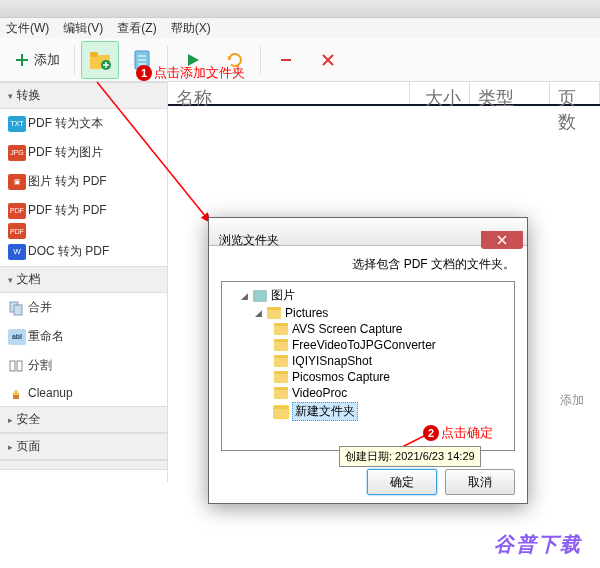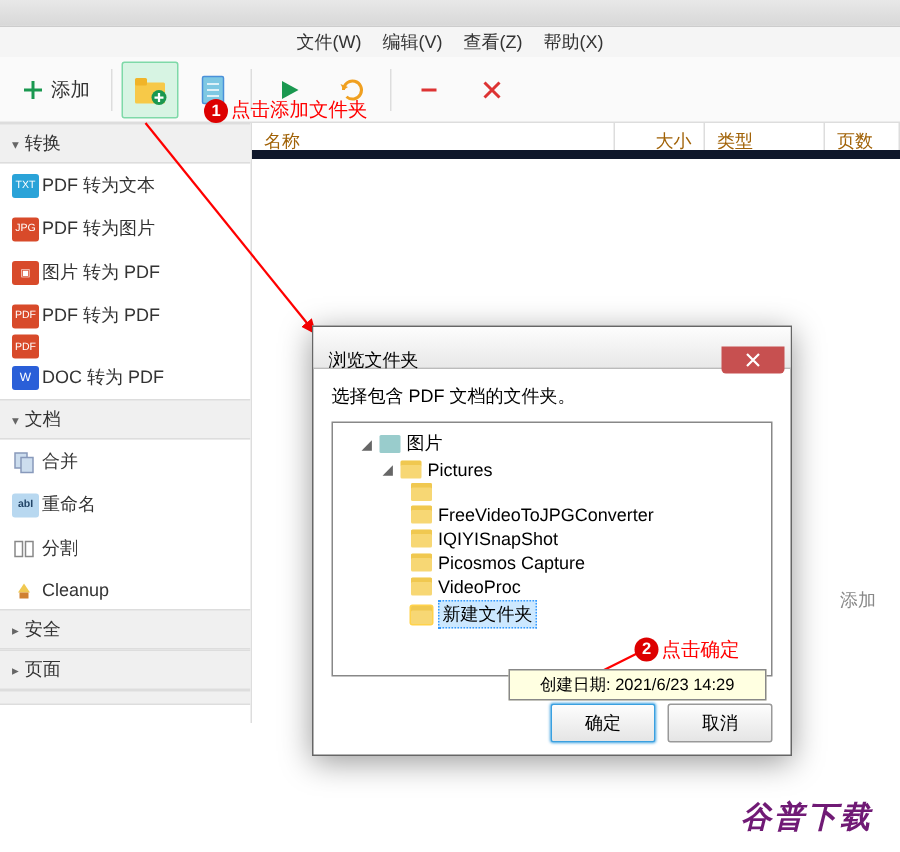--- a/index.html
+++ b/index.html
@@ -1,70 +1,70 @@
 <!DOCTYPE html>
 <html><head>
 <meta charset="utf-8">
 <style>
 * { margin: 0; padding: 0; box-sizing: border-box; font-family: "Microsoft YaHei", sans-serif; }
 body { width: 600px; height: 568px; background: #fff; position: relative; overflow: hidden; }
 
 .titlebar { height: 18px; background: linear-gradient(#e8e8e8, #d8d8d8); border-bottom: 1px solid #ccc; }
 
-.menubar { height: 20px; background: #f5f5f5; display: flex; align-items: center; padding: 0 6px; font-size: 12px; color: #333; gap: 14px; justify-content: center; }
+.menubar { height: 20px; background: #f5f5f5; display: flex; align-items: center; padding: 0 6px; font-size: 12px; color: #333; gap: 14px; }
 .menubar span { cursor: default; }
 
 .toolbar { height: 44px; background: #fafafa; border-bottom: 1px solid #ddd; display: flex; align-items: center; padding: 0 6px; gap: 4px; }
 .tool-btn { width: 38px; height: 38px; display: flex; align-items: center; justify-content: center; border-radius: 2px; }
 .add-btn { width: auto; padding: 0 8px; gap: 4px; font-size: 13px; color: #333; }
 .tool-sep { width: 1px; height: 28px; background: #ddd; margin: 0 2px; }
 .highlight-btn { background: #d7f4e3; border: 1px solid #7ed9a8; }
 
 .body-area { display: flex; height: 400px; }
 .sidebar { width: 168px; border-right: 1px solid #ddd; background: #fff; overflow-y: auto; }
 .side-section { background: #f0f0f0; border-top: 1px solid #ddd; border-bottom: 1px solid #ddd; padding: 4px 8px; font-size: 12px; color: #333; display: flex; align-items: center; gap: 4px; }
 .side-item { padding: 6px 10px 6px 28px; font-size: 12px; color: #333; display: flex; align-items: center; gap: 6px; position: relative; }
 .side-icon { width: 16px; height: 16px; position: absolute; left: 8px; display: flex; align-items: center; justify-content: center; font-size: 10px; }
 
 .content { flex: 1; position: relative; }
-.content-header { height: 24px; border-bottom: 6px solid #0f172a; display: flex; font-size: 12px; color: #a16207; }
+.content-header { height: 24px; border-bottom: 2px solid #0f172a; display: flex; font-size: 18px; color: #737373; }
 .ch-col { padding: 4px 8px; border-right: 1px solid #ddd; }
 .ch-name { flex: 1; }
 .ch-type { width: 80px; }
 .ch-size { width: 60px; text-align: right; }
 .ch-pages { width: 50px; }
 
 .add-label { position: absolute; right: 16px; top: 310px; font-size: 12px; color: #888; }
 
 .annotation1 { position: absolute; left: 136px; top: 64px; color: #f00; font-size: 13px; z-index: 5; }
 .bubble { display: inline-flex; width: 16px; height: 16px; background: #d00; color: #fff; border-radius: 50%; align-items: center; justify-content: center; font-size: 11px; font-weight: bold; margin-right: 2px; }
 .arrow-svg { position: absolute; left: 95px; top: 80px; z-index: 4; pointer-events: none; }
 
 .dialog { position: absolute; left: 208px; top: 217px; width: 320px; background: #fff; border: 1px solid #666; box-shadow: 0 4px 20px rgba(0,0,0,0.4); z-index: 10; }
 .dialog-title { height: 28px; background: linear-gradient(#fdfdfd, #e8e8e8); border-bottom: 1px solid #bbb; display: flex; align-items: center; justify-content: space-between; padding: 17px 4px 0 10px; font-size: 12px; }
 .dialog-close { width: 42px; height: 18px; background: #c75050; color: #fff; display: flex; align-items: center; justify-content: center; border-radius: 0 0 3px 3px; font-size: 11px; }
-.dialog-body { padding: 10px 12px; font-size: 12px; }
+.dialog-body { padding: 10px 12px; font-size: 12px; text-align: right; }
 .dialog-instr { margin-bottom: 8px; }
 .tree-box { border: 1px solid #888; height: 170px; overflow: auto; padding: 4px; background: #fff; }
 .tree-item { display: flex; align-items: center; gap: 4px; padding: 1px 0; font-size: 12px; white-space: nowrap; }
 .tree-toggle { width: 9px; height: 9px; font-size: 9px; color: #666; display: inline-flex; align-items: center; justify-content: center; }
 .folder-ico { width: 14px; height: 12px; background: #f7d774; border-radius: 1px; display: inline-block; box-shadow: inset 0 3px 0 #f0c850; }
 .tree-selected { background: #cce8ff; border: 1px dotted #3399ff; padding: 0 2px; }
 .l1 { padding-left: 14px; } .l2 { padding-left: 28px; } .l3 { padding-left: 48px; }
 
 .dialog-buttons { display: flex; justify-content: flex-end; gap: 8px; padding: 8px 12px; position: relative; }
 .dlg-btn { width: 70px; height: 26px; border: 1px solid #999; background: linear-gradient(#fdfdfd,#e5e5e5); font-size: 12px; border-radius: 2px; display: flex; align-items: center; justify-content: center; }
 .dlg-btn-primary { border: 1px solid #3aa0e0; box-shadow: 0 0 2px #3aa0e0; }
 
 .annotation2 { position: absolute; left: 423px; top: 424px; color: #f00; font-size: 13px; z-index: 20; display: flex; align-items: center; }
 .arrow2-svg { position: absolute; left: 378px; top: 432px; z-index: 19; pointer-events: none; }
 
-.tooltip { position: absolute; left: 339px; top: 446px; background: #ffffe1; border: 1px solid #888; padding: 2px 20px; font-size: 11px; z-index: 25; white-space: nowrap; }
-
-.watermark { position: absolute; right: 18px; bottom: 10px; font-size: 20px; font-weight: bold; color: #701a75; font-style: italic; letter-spacing: 2px; }
+.tooltip { position: absolute; left: 339px; top: 446px; background: #ffffe1; border: 1px solid #888; padding: 2px 5px; font-size: 11px; z-index: 25; white-space: nowrap; }
+
+.watermark { position: absolute; right: 18px; bottom: 10px; font-size: 20px; font-weight: bold; color: #8b5cf6; font-style: italic; letter-spacing: 2px; }
 
 .chevron { font-size: 9px; color: #666; }
 </style>
 </head>
 <body>
 
 <div class="titlebar"></div>
 
 <div class="menubar">
   <span>文件(W)</span>
@@ -240,20 +240,21 @@
           <span style="width:14px;height:12px;background:#9cc;display:inline-block;border-radius:1px"></span>
           <span>图片</span>
         </div>
       <div class="tree-item l2">
           <span class="tree-toggle">◢</span>
           <span class="folder-ico"></span>
           <span>Pictures</span>
         </div>
       <div class="tree-item l3">
           <span class="folder-ico"></span>
+          <span>AVS Screen Capture</span>
         </div>
       <div class="tree-item l3">
           <span class="folder-ico"></span>
           <span>FreeVideoToJPGConverter</span>
         </div>
       <div class="tree-item l3">
           <span class="folder-ico"></span>
           <span>IQIYISnapShot</span>
         </div>
       <div class="tree-item l3">

